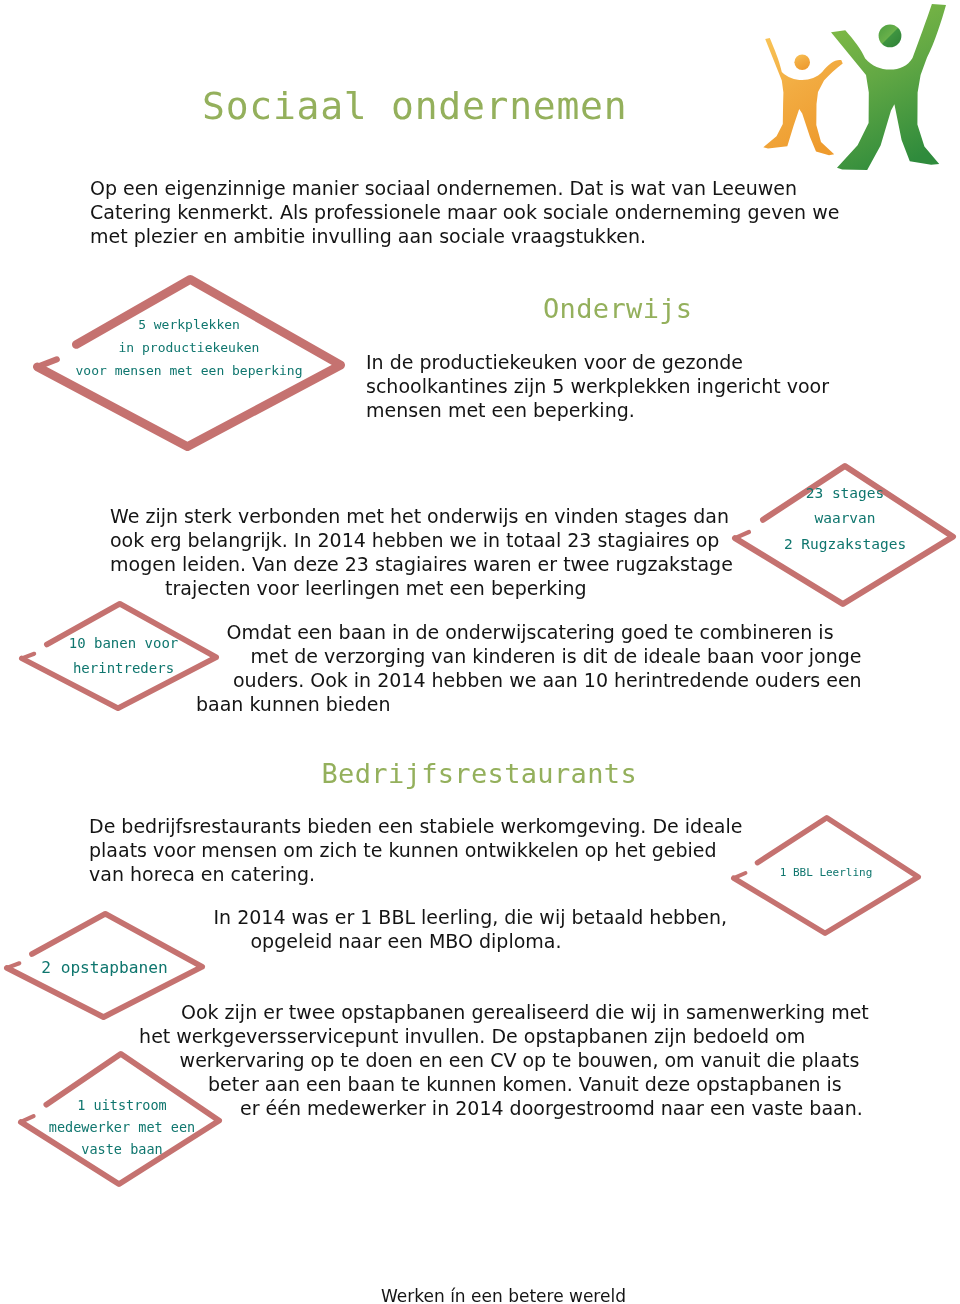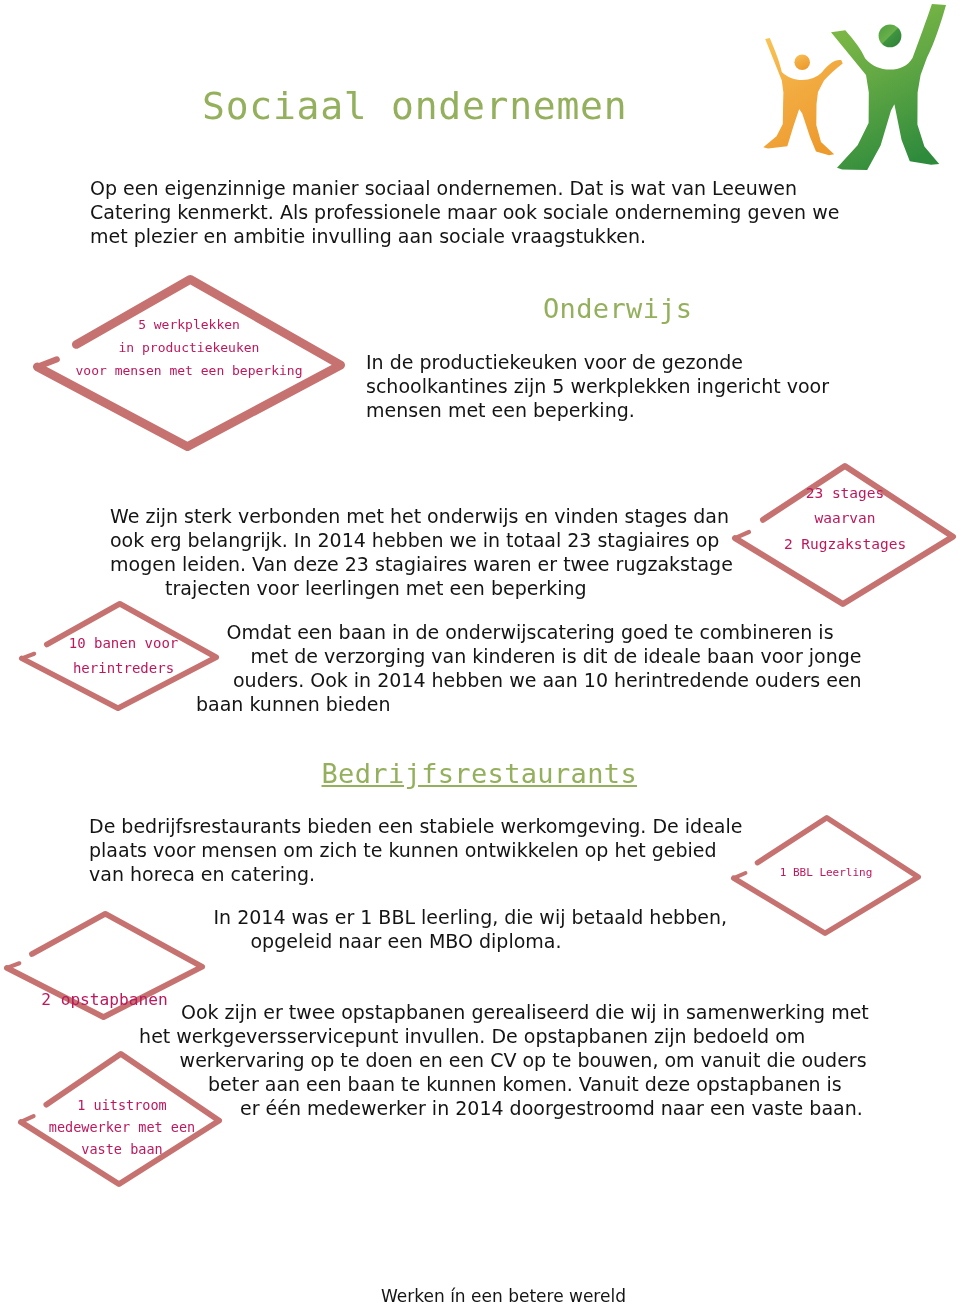--- a/index.html
+++ b/index.html
@@ -4,21 +4,21 @@
 <style>
   html,body{margin:0;padding:0;}
   body{width:960px;height:1304px;background:#ffffff;font-family:"DejaVu Sans",sans-serif;position:relative;overflow:hidden;}
   .page{position:absolute;left:0;top:0;width:792px;height:1304px;background:#fff;}
   .abs{position:absolute;}
   .hdr-title{font-family:"DejaVu Sans Mono",monospace;font-size:38px;letter-spacing:0.75px;color:#94b05c;white-space:nowrap;line-height:1;}
   .green-h{font-family:"DejaVu Sans Mono",monospace;font-size:27px;letter-spacing:0.35px;color:#94b05c;white-space:nowrap;line-height:1;}
   .body-t{font-size:19px;line-height:24px;color:#141414;white-space:nowrap;}
   .dia{position:absolute;}
   .dia svg{position:absolute;left:0;top:0;overflow:visible;}
-  .dia-t{position:absolute;left:0;top:0;width:100%;font-family:"DejaVu Sans Mono",monospace;color:#be185d;text-align:center;white-space:nowrap;}
+  .dia-t{position:absolute;left:0;top:0;width:100%;font-family:"DejaVu Sans Mono",monospace;color:#0f766e;text-align:center;white-space:nowrap;}
   .footer{font-size:17px;line-height:1;color:#141414;white-space:nowrap;margin-left:24px;}
 </style>
 </head>
 <body>
 
 <div class="page">
 
   <div class="abs" style="left:750px;top:0;width:210px;height:180px;">
     <svg width="210" height="180" viewBox="0 0 210 180" aria-hidden="true">
       <defs>
@@ -118,21 +118,21 @@
     </div>
   </div>
 
   <div class="abs body-t" style="left:226.5px;top:620px;">
     <div>Omdat een baan in de onderwijscatering goed te combineren is</div>
     <div style="margin-left:24px">met de verzorging van kinderen is dit de ideale baan voor jonge</div>
     <div style="margin-left:6.5px">ouders. Ook in 2014 hebben we aan 10 herintredende ouders een</div>
     <div style="margin-left:-30.5px">baan kunnen bieden</div>
   </div>
 
-  <div class="abs green-h" style="left:321.5px;top:760px;text-decoration:underline;">Bedrijfsrestaurants</div>
+  <div class="abs green-h" style="left:321.5px;top:760px;">Bedrijfsrestaurants</div>
 
   <div class="abs body-t" style="left:89px;top:814px;">
     <div>De bedrijfsrestaurants bieden een stabiele werkomgeving. De ideale</div>
     <div>plaats voor mensen om zich te kunnen ontwikkelen op het gebied</div>
     <div>van horeca en catering.</div>
   </div>
 
   <div class="dia" style="left:731px;top:815px;width:190px;height:121px;">
       <svg width="190" height="121" viewBox="0 0 190 121">
         <path d="M 26.43 47.71 L 95.76 2.70 L 187.30 61.91 L 94.05 118.30 L 2.70 63.12" fill="none" stroke="#c57270" stroke-width="5.4" stroke-linecap="round" stroke-linejoin="round"></path>
@@ -141,21 +141,21 @@
     <div class="dia-t" style="top:48px;font-size:11px;line-height:20px;">
       <div>1 BBL Leerling</div>
     </div>
   </div>
 
   <div class="dia" style="left:4px;top:911px;width:201px;height:109px;">
       <svg width="201" height="109" viewBox="0 0 201 109">
         <path d="M 27.96 43.08 L 101.31 2.85 L 198.15 55.77 L 99.49 106.15 L 2.85 56.86" fill="none" stroke="#c57270" stroke-width="5.7" stroke-linecap="round" stroke-linejoin="round"></path>
         <path d="M 2.85 56.86 L 15.31 52.27" fill="none" stroke="#c57270" stroke-width="4.104" stroke-linecap="round" stroke-linejoin="round"></path>
       </svg>
-    <div class="dia-t" style="top:44.5px;font-size:16.2px;line-height:24px;margin-top:32px;">
+    <div class="dia-t" style="top:44.5px;font-size:16.2px;line-height:24px;">
       <div>2 opstapbanen</div>
     </div>
   </div>
 
   <div class="abs body-t" style="left:169.5px;top:905px;margin-left:44px;">
     <div>In 2014 was er 1 BBL leerling, die wij betaald hebben,</div>
     <div style="margin-left:37px">opgeleid naar een MBO diploma.</div>
   </div>
 
   <div class="dia" style="left:18px;top:1051px;width:204px;height:136px;">
@@ -166,19 +166,19 @@
     <div class="dia-t" style="top:32.6px;left:2px;font-size:13.5px;line-height:22px;margin-top:10px;">
       <div>1 uitstroom</div>
       <div>medewerker met een</div>
       <div>vaste baan</div>
     </div>
   </div>
 
   <div class="abs body-t" style="left:181px;top:1000px;">
     <div>Ook zijn er twee opstapbanen gerealiseerd die wij in samenwerking met</div>
     <div style="margin-left:-41.9px">het werkgeversservicepunt invullen. De opstapbanen zijn bedoeld om</div>
-    <div style="margin-left:-1.4px">werkervaring op te doen en een CV op te bouwen, om vanuit die ouders</div>
+    <div style="margin-left:-1.4px">werkervaring op te doen en een CV op te bouwen, om vanuit die plaats</div>
     <div style="margin-left:27px">beter aan een baan te kunnen komen. Vanuit deze opstapbanen is</div>
     <div style="margin-left:59px">er één medewerker in 2014 doorgestroomd naar een vaste baan.</div>
   </div>
 
   <div class="abs footer" style="left:357px;top:1288px;">Werken ín een betere wereld</div>
 </div>
 
 </body></html>

